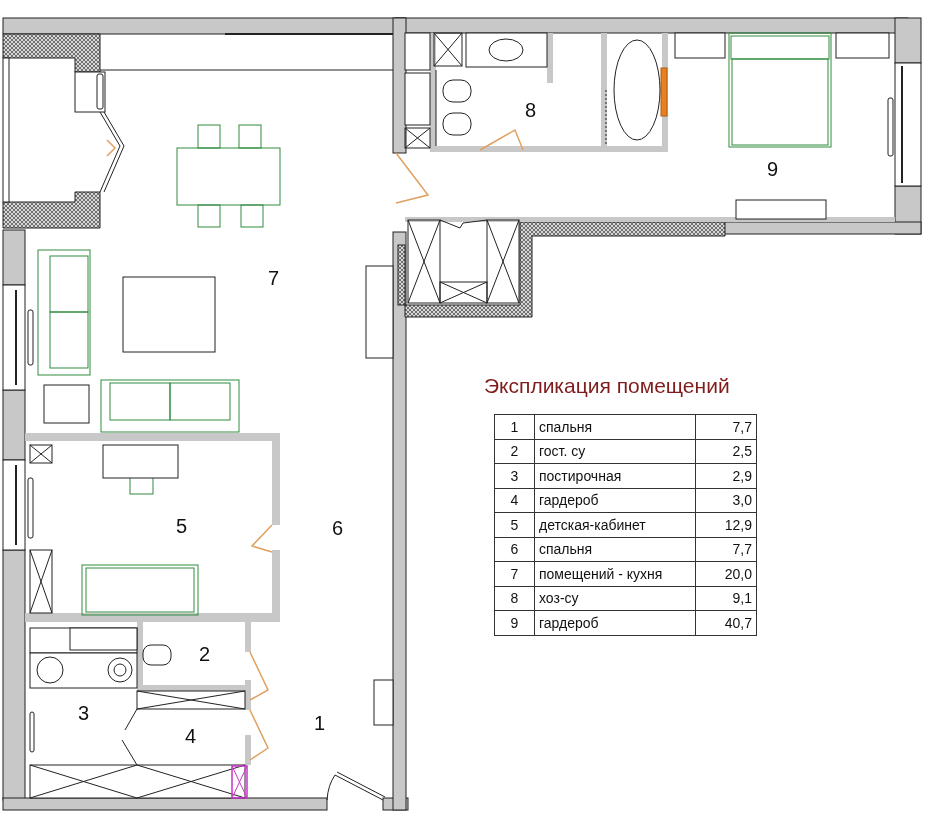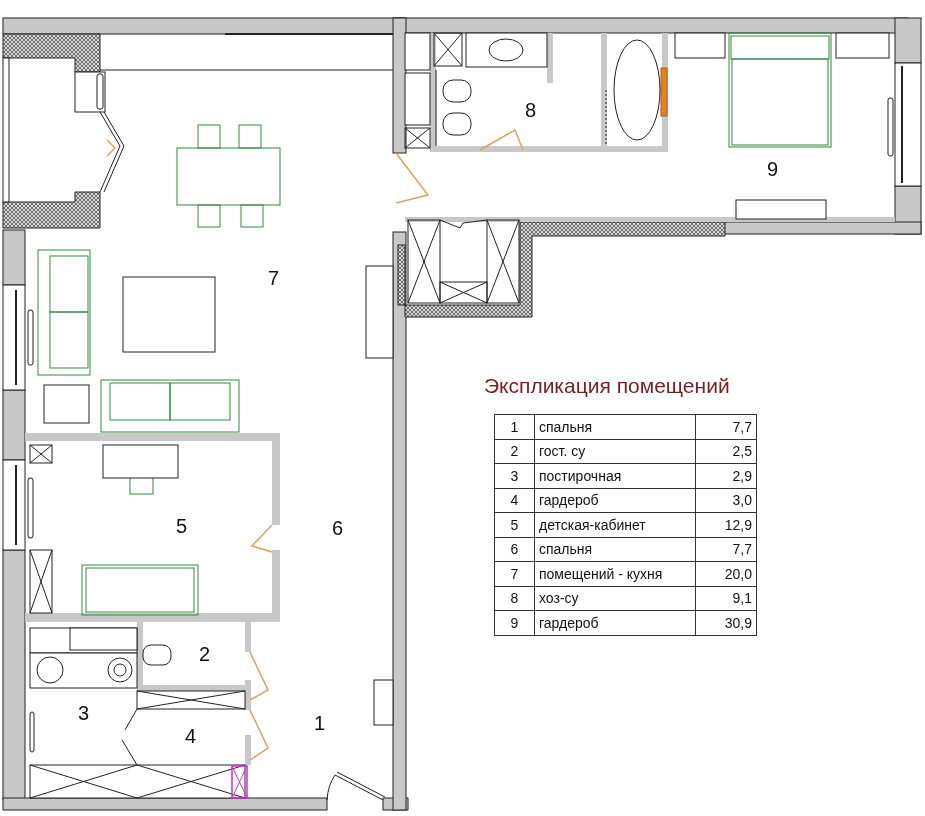--- a/index.html
+++ b/index.html
@@ -252,16 +252,16 @@
         <td class="area">20,0</td>
       </tr>
     <tr>
         <td class="num">8</td>
         <td class="name">хоз-су</td>
         <td class="area">9,1</td>
       </tr>
     <tr>
         <td class="num">9</td>
         <td class="name">гардероб</td>
-        <td class="area">30,9</td>
+        <td class="area">40,7</td>
       </tr>
   </tbody>
 </table>
 
 </body></html>

